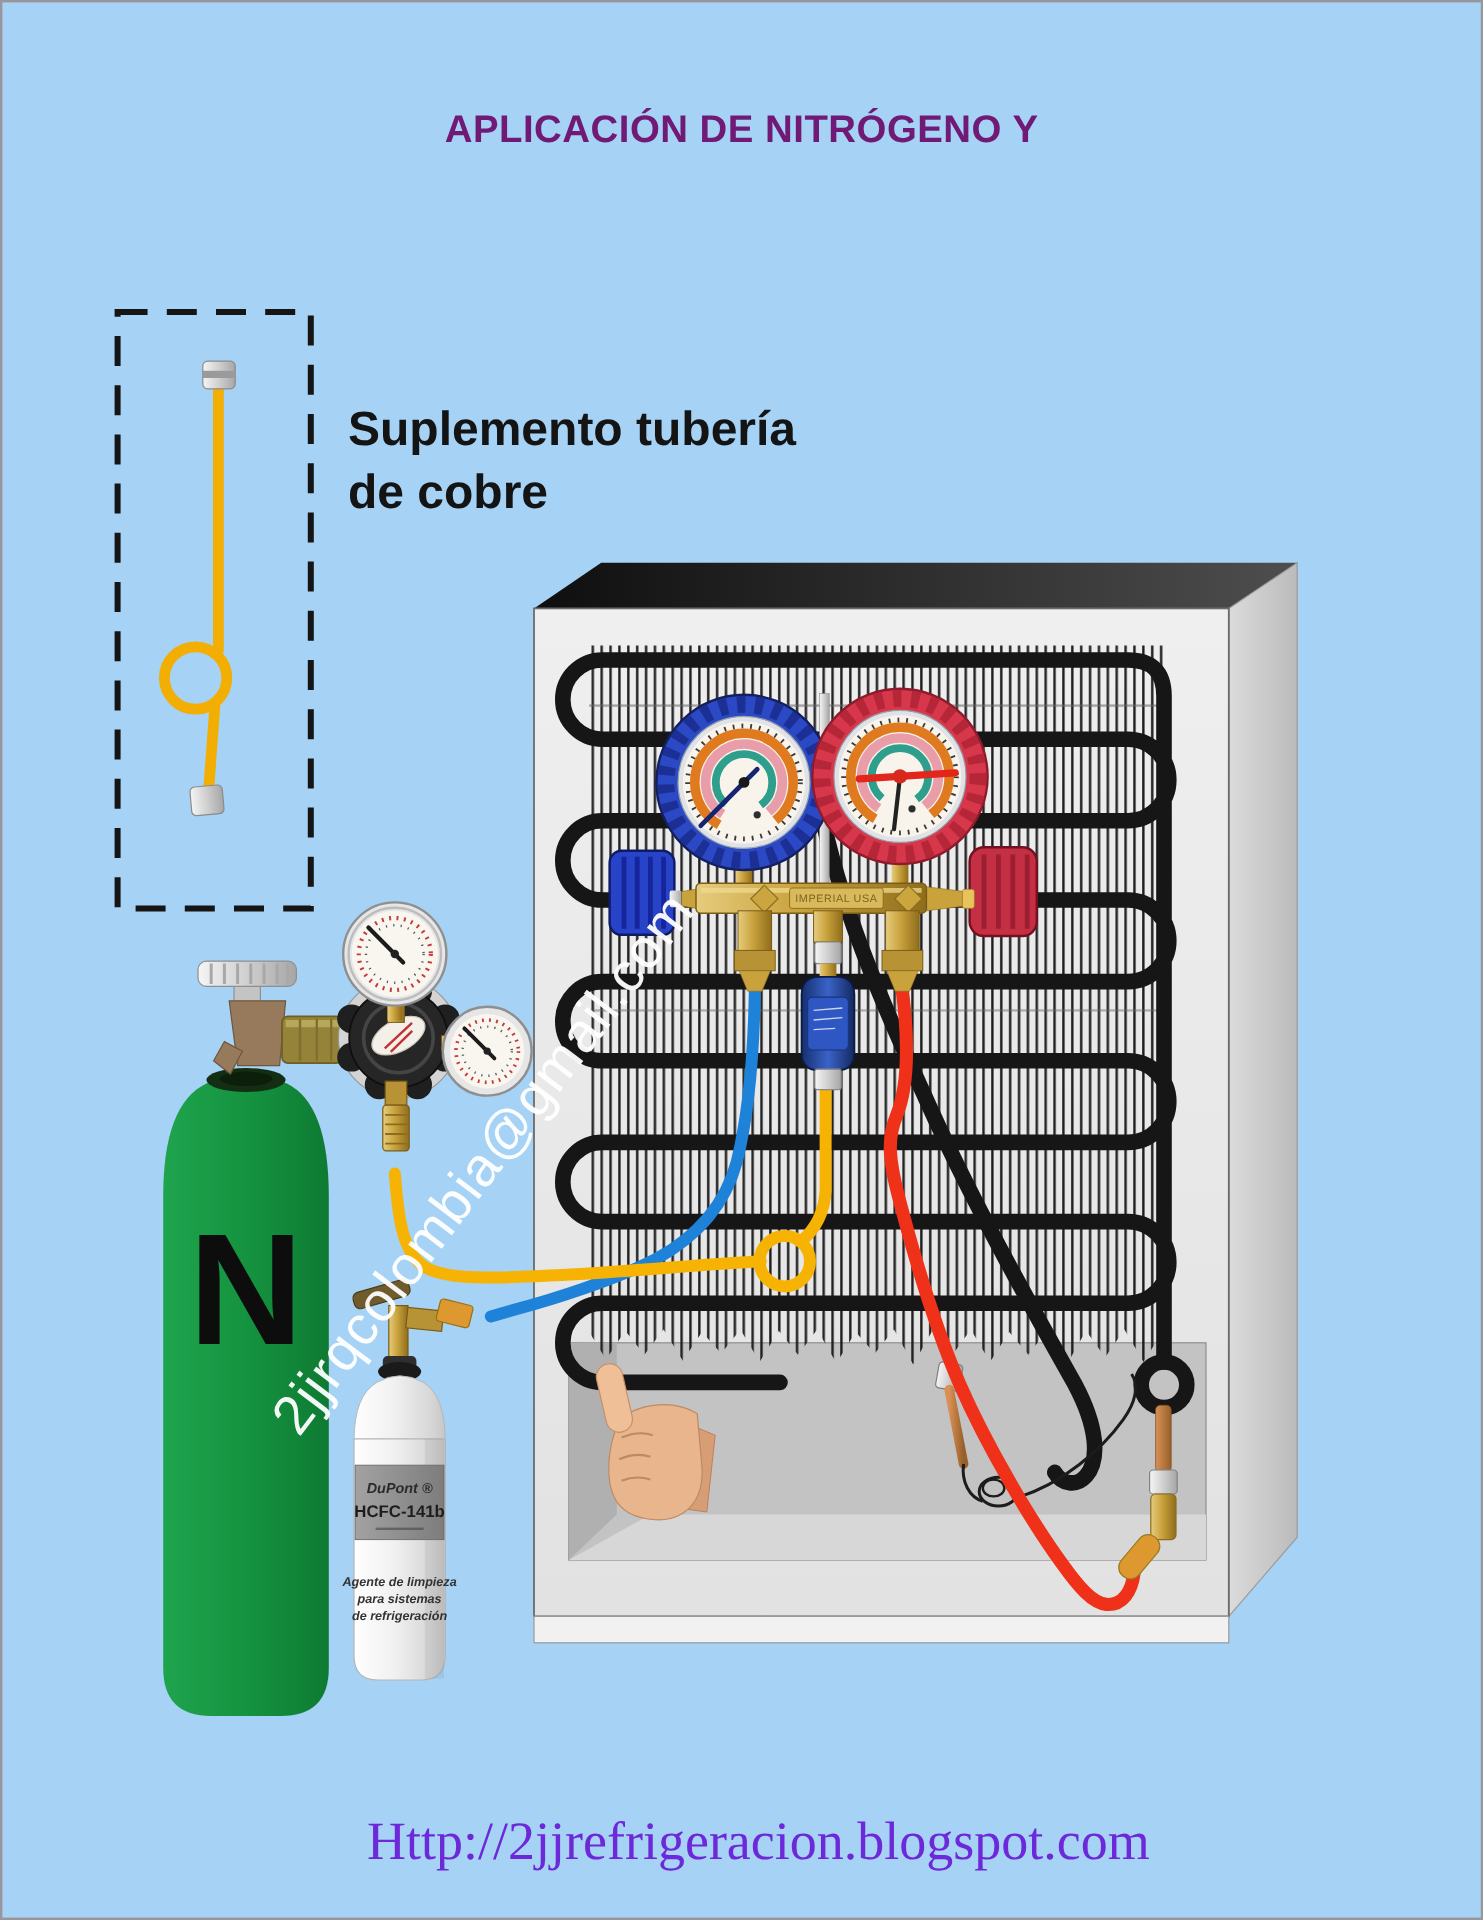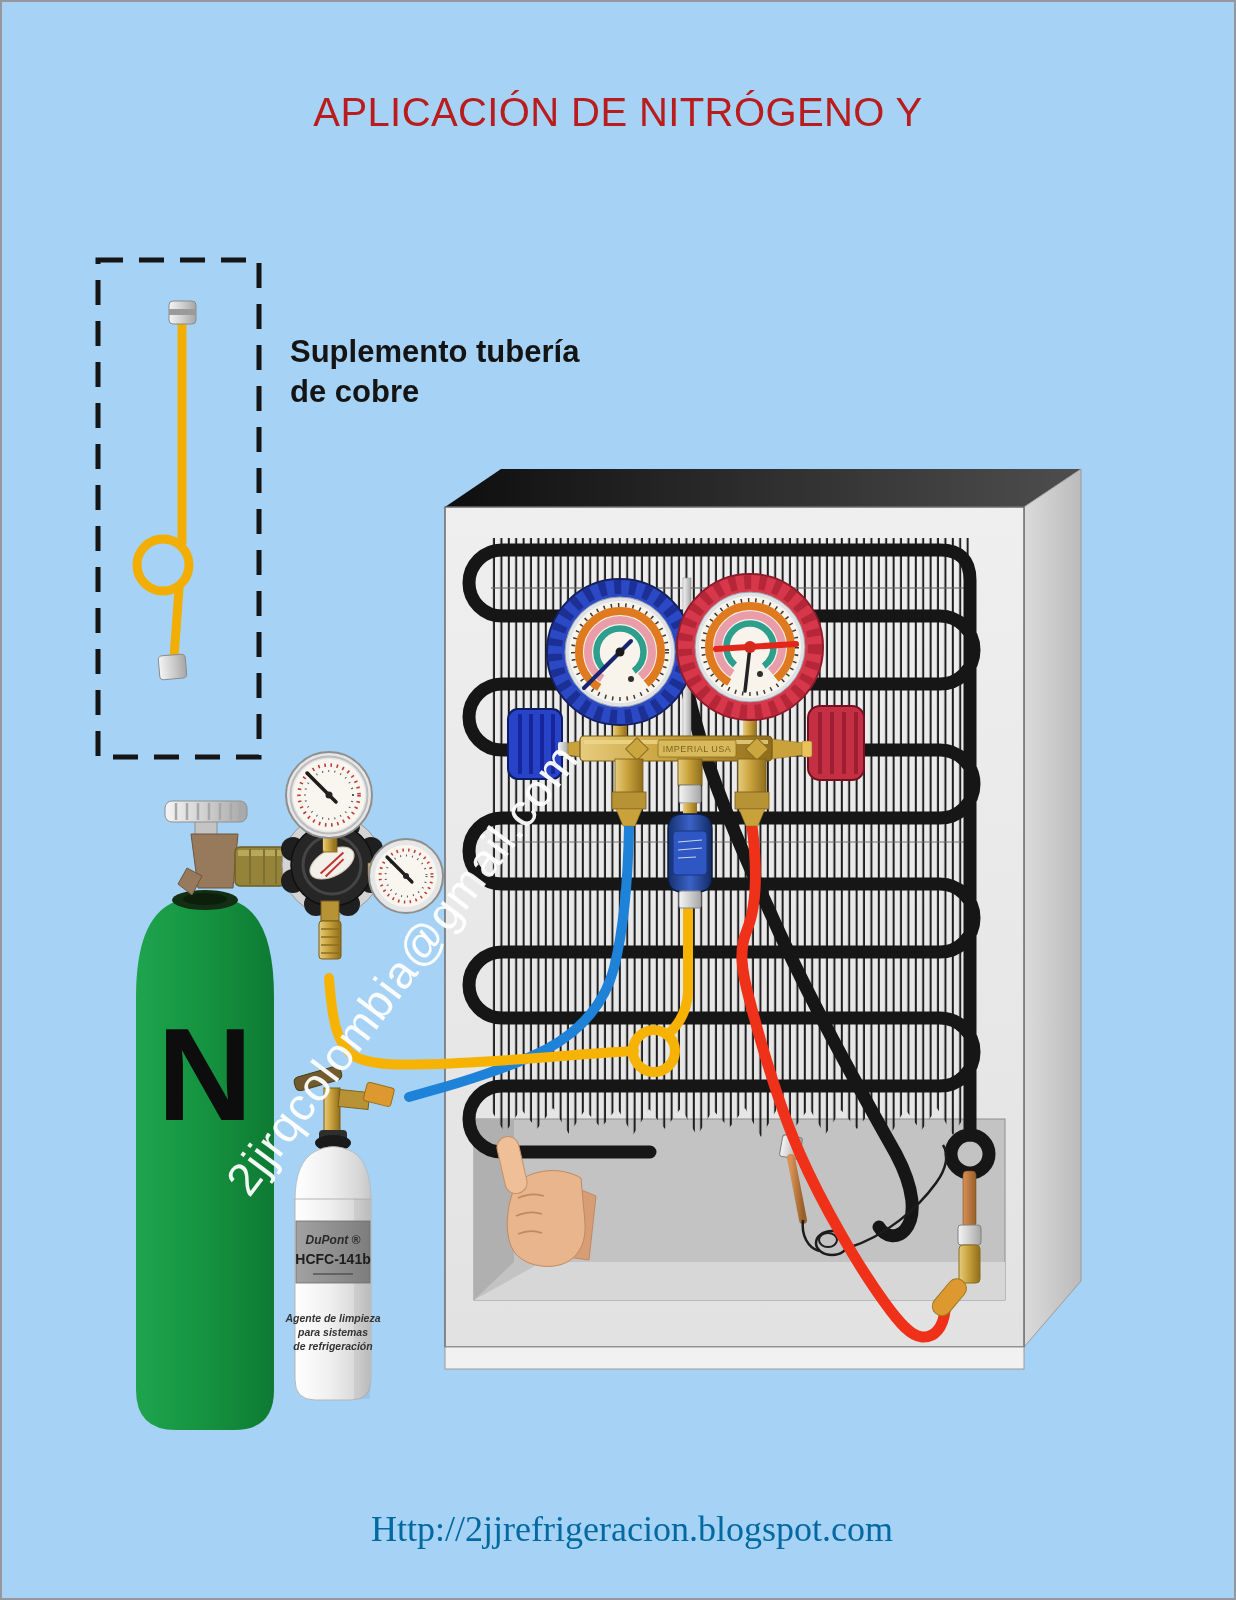--- a/index.html
+++ b/index.html
@@ -4,37 +4,37 @@
 <style>
   html,body{margin:0;padding:0;background:#dfeefb;}
   .canvas{
     position:relative;width:1236px;height:1600px;box-sizing:border-box;
     background:#A6D3F5;border:2px solid #97979B;overflow:hidden;
     font-family:"Liberation Sans",sans-serif;
   }
   svg.scene{position:absolute;left:0;top:0;z-index:1;}
   .overlay{position:absolute;z-index:6;}
   .title{
-    left:0;right:0;top:84px;text-align:center;font-weight:normal;
-    font-size:40px;line-height:1.32;color:#b91c1c;letter-spacing:.4px;
+    left:0;right:0;top:84px;text-align:center;font-weight:bold;
+    font-size:32px;line-height:1.32;color:#701a75;letter-spacing:.4px;
   }
   .title span{display:block;}
   .supp-label{
-    left:288px;top:330px;font-size:31px;font-weight:bold;color:#141414;line-height:1.3;
+    left:288px;top:330px;font-size:40px;font-weight:bold;color:#141414;line-height:1.3;
   }
   .supp-label span{display:block;}
   .watermark{
     left:60px;top:940px;width:680px;text-align:center;
     transform:rotate(-53deg);transform-origin:center;
     font-size:46px;color:rgba(255,255,255,.95);letter-spacing:1px;
     pointer-events:none;white-space:nowrap;
   }
   .footer-url{
     left:0;right:0;top:1506px;text-align:center;padding-left:28px;
-    font-family:"Liberation Serif",serif;font-size:36px;color:#0369a1;
+    font-family:"Liberation Serif",serif;font-size:45px;color:#6d28d9;
   }
 </style>
 </head>
 <body>
 
 <div class="canvas">
 
 <svg class="scene" width="1236" height="1600" viewBox="0 0 1236 1600">
   <defs>
     <linearGradient id="brassG" x1="0" y1="0" x2="1" y2="0">

